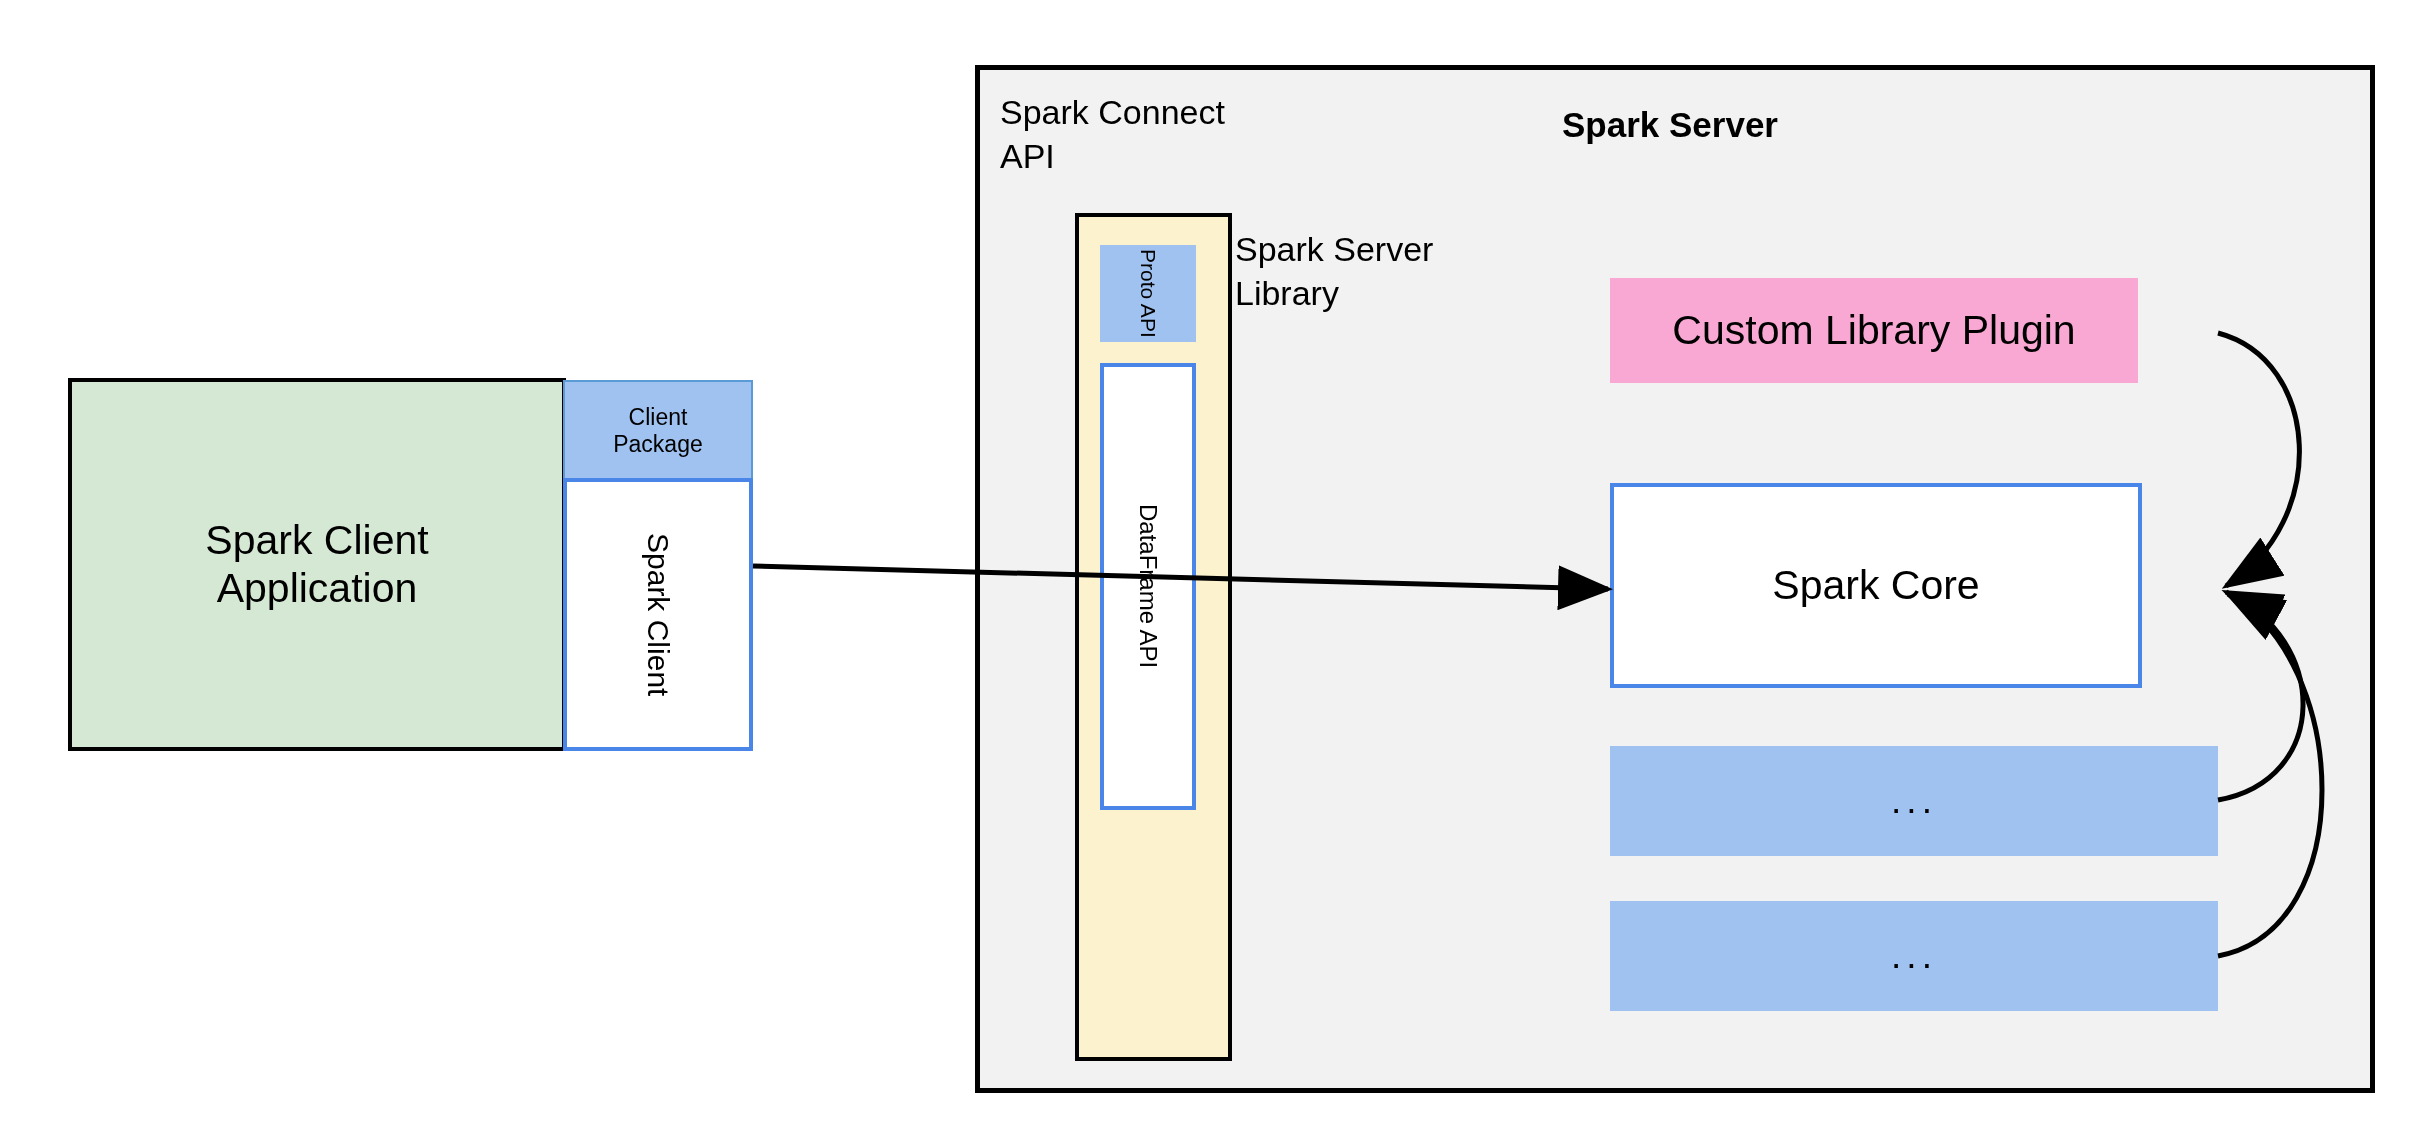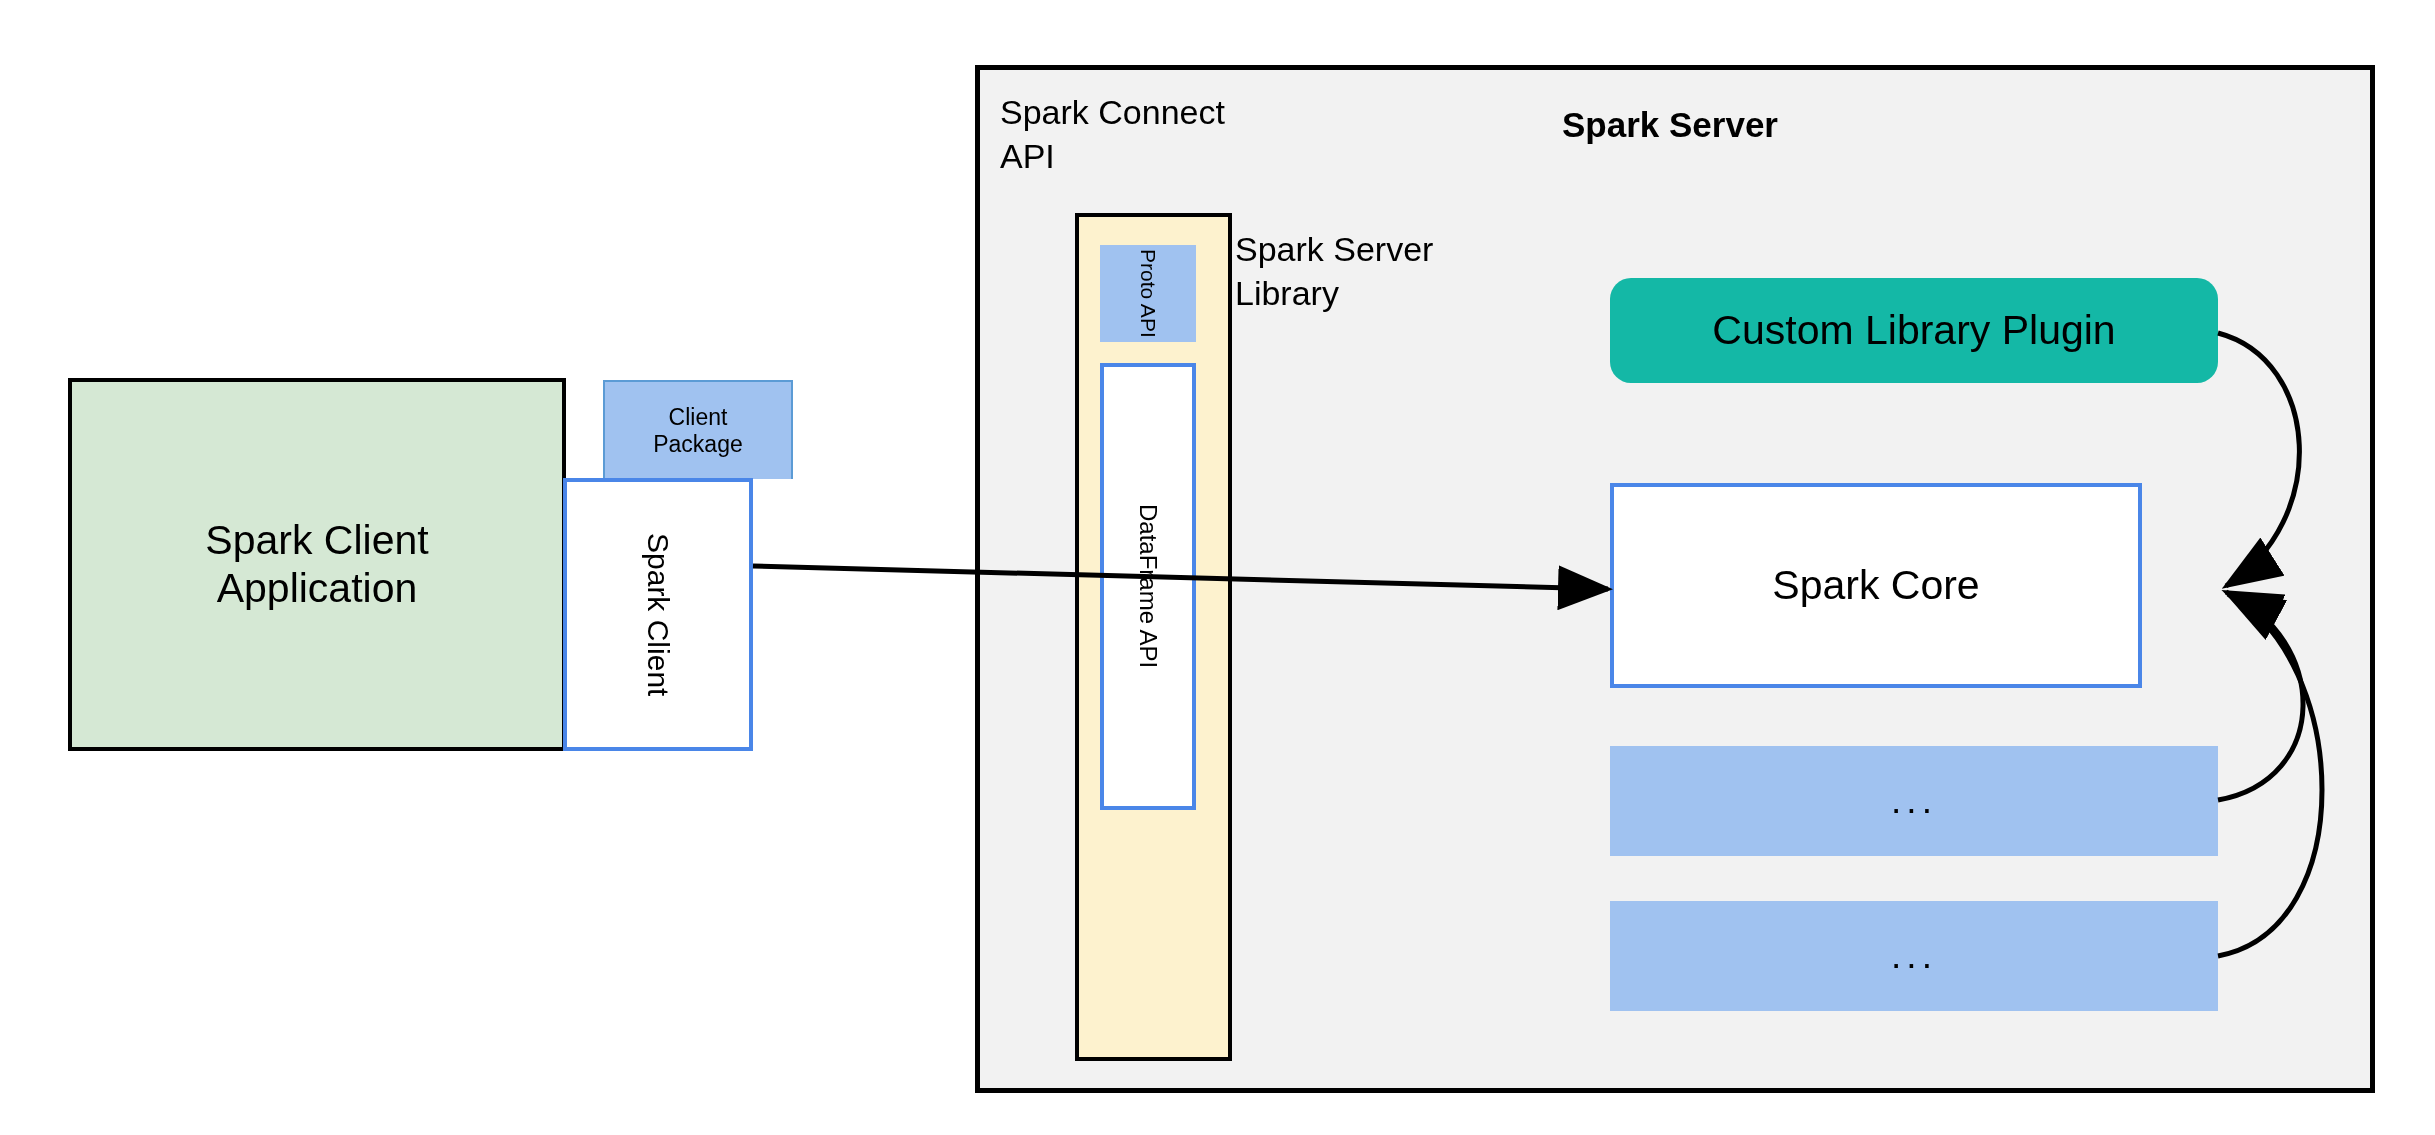--- a/index.html
+++ b/index.html
@@ -31,21 +31,20 @@
     background: #D5E8D4;
     border: 4px solid #000000;
     font-size: 41px;
   }
   #client-package {
     left: 563px; top: 380px; width: 190px; height: 99px;
     background: #A0C2F0;
     border: 2px solid #5B9BD5;
     border-bottom: none;
     font-size: 23px;
-    margin-left: 40px;
   }
   #spark-client {
     left: 563px; top: 478px; width: 190px; height: 273px;
     background: #FFFFFF;
     border: 4px solid #4A86E8;
     font-size: 30px;
   }
   .vtext {
     writing-mode: vertical-rl;
     text-orientation: mixed;
@@ -93,24 +92,23 @@
   }
   #dataframe-api {
     left: 1100px; top: 363px; width: 96px; height: 447px;
     background: #FFFFFF;
     border: 4px solid #4A86E8;
     font-size: 24px;
   }
 
   
   #custom-plugin {
-    left: 1610px; top: 278px; width: 608px; height: 105px;
-    background: #14b8a6;
+    left: 1610px; top: 278px; width: 528px; height: 105px;
+    background: #f9a8d4;
     font-size: 41px;
-    border-radius: 21px;
   }
   #spark-core {
     left: 1610px; top: 483px; width: 532px; height: 205px;
     background: #FFFFFF;
     border: 4px solid #4A86E8;
     font-size: 41px;
   }
   #dots-1 {
     left: 1610px; top: 746px; width: 608px; height: 110px;
     background: #A0C2F0;

